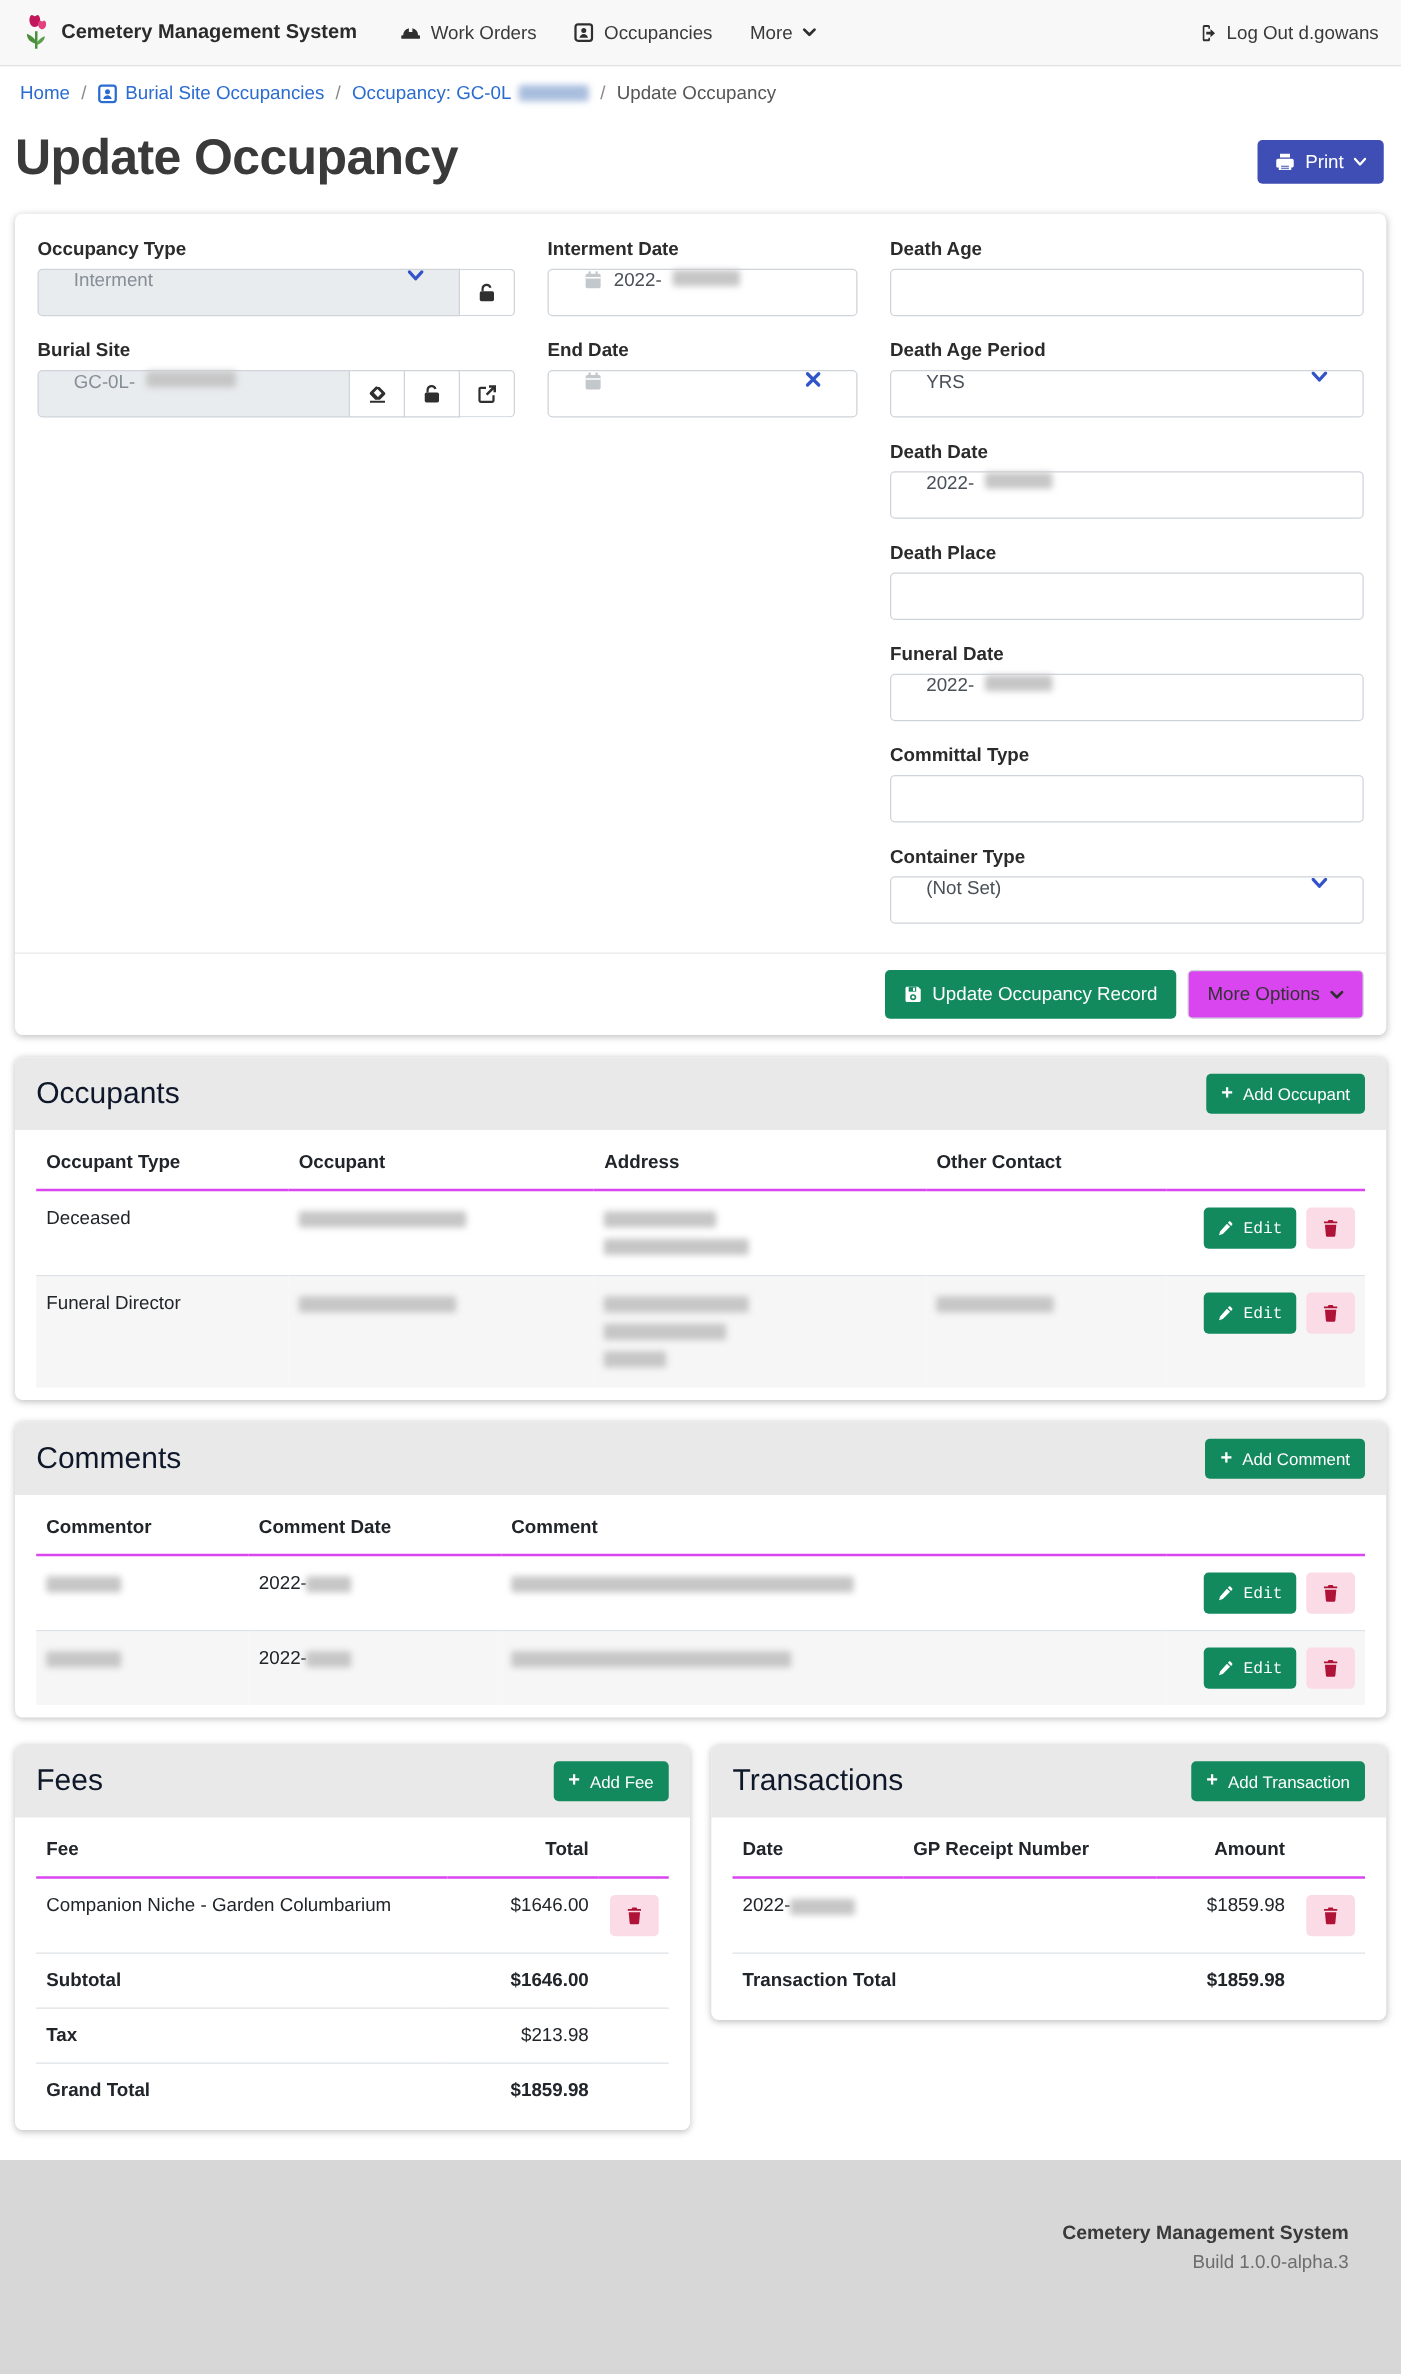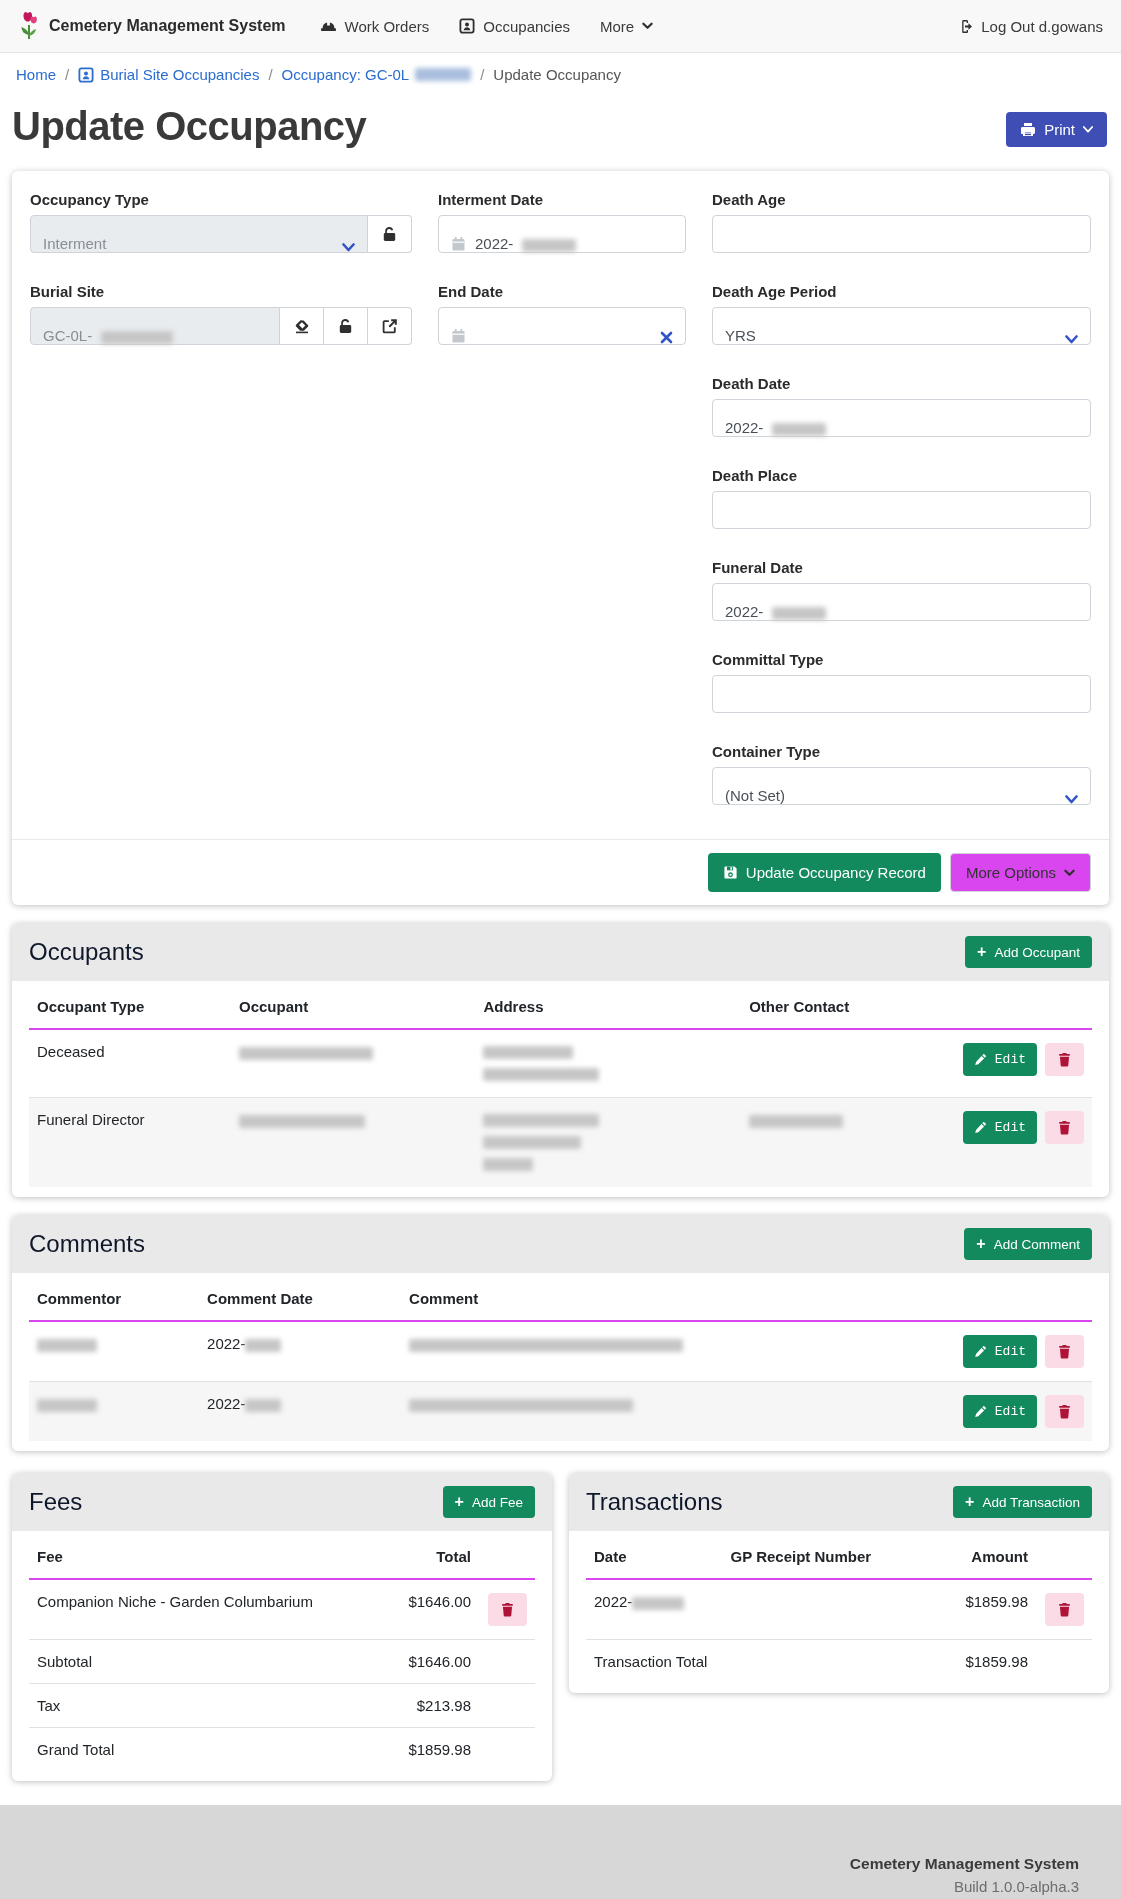--- a/index.html
+++ b/index.html
@@ -23,24 +23,24 @@
   
   .title-row { display:flex; justify-content:space-between; align-items:flex-start; padding:12px 14px 4px 12px; }
   h1 { font-size:40px; font-weight:700; color:#3a3a3a; letter-spacing:-0.5px; }
   .btn { border:none; border-radius:4px; cursor:pointer; font-family:inherit; display:inline-flex; align-items:center; gap:8px; }
   .btn-primary { background:#3e4eb5; color:#fff; font-size:15px; padding:9px 14px; margin-top:8px; }
 
   
   .card { margin:18px 12px 0; background:#fff; border-radius:6px; box-shadow:0 1px 6px rgba(0,0,0,.25); }
   .form-card { padding:20px 18px 0; }
   .form-grid { display:grid; grid-template-columns:382px 248px 1fr; column-gap:26px; align-items:start; }
-  .field { margin-bottom:30px; }
+  .field { margin-bottom:19px; }
   .field label { display:block; font-size:15px; font-weight:700; color:#2b2b2b; margin-bottom:7px; }
   .input, .selectbox { height:38px; border:1px solid #ced4da; border-radius:4px; background:#fff;
-      display:flex; align-items:flex-end; padding:0 12px; font-size:15px; color:#495057; gap:9px; }
+      display:flex; align-items:flex-start; padding:0 28px; font-size:15px; color:#495057; gap:9px; }
   input.input { width:100%; }
   .disabled { background:#e9ecef; color:#868e96; }
   .selectbox { justify-content:space-between; cursor:pointer; }
   .group { display:flex; }
   .group > :first-child { flex:1; border-top-right-radius:0; border-bottom-right-radius:0; }
   .gbtn { width:44px; border:1px solid #ced4da; border-left:none; background:#fff; display:flex; align-items:center; justify-content:center; cursor:pointer; }
   .gbtn:last-child { border-radius:0 4px 4px 0; }
   .spacer { flex:1; }
   .card-footer { border-top:1px solid #e9e9e9; margin:4px -18px 0; padding:13px 18px; display:flex; justify-content:flex-end; gap:9px; }
   .btn-green { background:#128a5e; color:#fff; font-size:15px; padding:10px 15px; }
@@ -56,21 +56,21 @@
   th { text-align:left; font-weight:700; padding:13px 8px; }
   thead tr { border-bottom:2px solid #d946ef; }
   td { padding:13px 8px; vertical-align:top; color:#212529; }
   tbody tr { border-top:1px solid #dee2e6; }
   .striped tbody tr:nth-child(even) { background:#f6f6f6; }
   td.actions { text-align:right; white-space:nowrap; }
   .actions .wrap { display:inline-flex; gap:8px; }
   .btn-edit { background:#128a5e; color:#fff; font-size:13px; padding:7px 11px; height:33px;font-family:Liberation Mono, monospace; }
   .btn-del { background:#fbdce6; color:#b01338; width:39px; height:33px; justify-content:center; }
   .num { text-align:right; }
-  .bold { font-weight:400; }
+  .bold { font-weight:700; }
 
   .two-col { display:grid; grid-template-columns:540px 540px; column-gap:17px; align-items:start; margin:0 12px; }
   .two-col .card { margin:22px 0 0; }
 
   
   .redact { display:inline-block; height:13px; border-radius:2px; background:#c6c6c6; filter:blur(2.5px); vertical-align:middle; }
   .redact.link { background:#a9bede; }
   .redact.block { display:block; margin:3px 0 9px; }
   .redact.block:last-child { margin-bottom:3px; }
 

